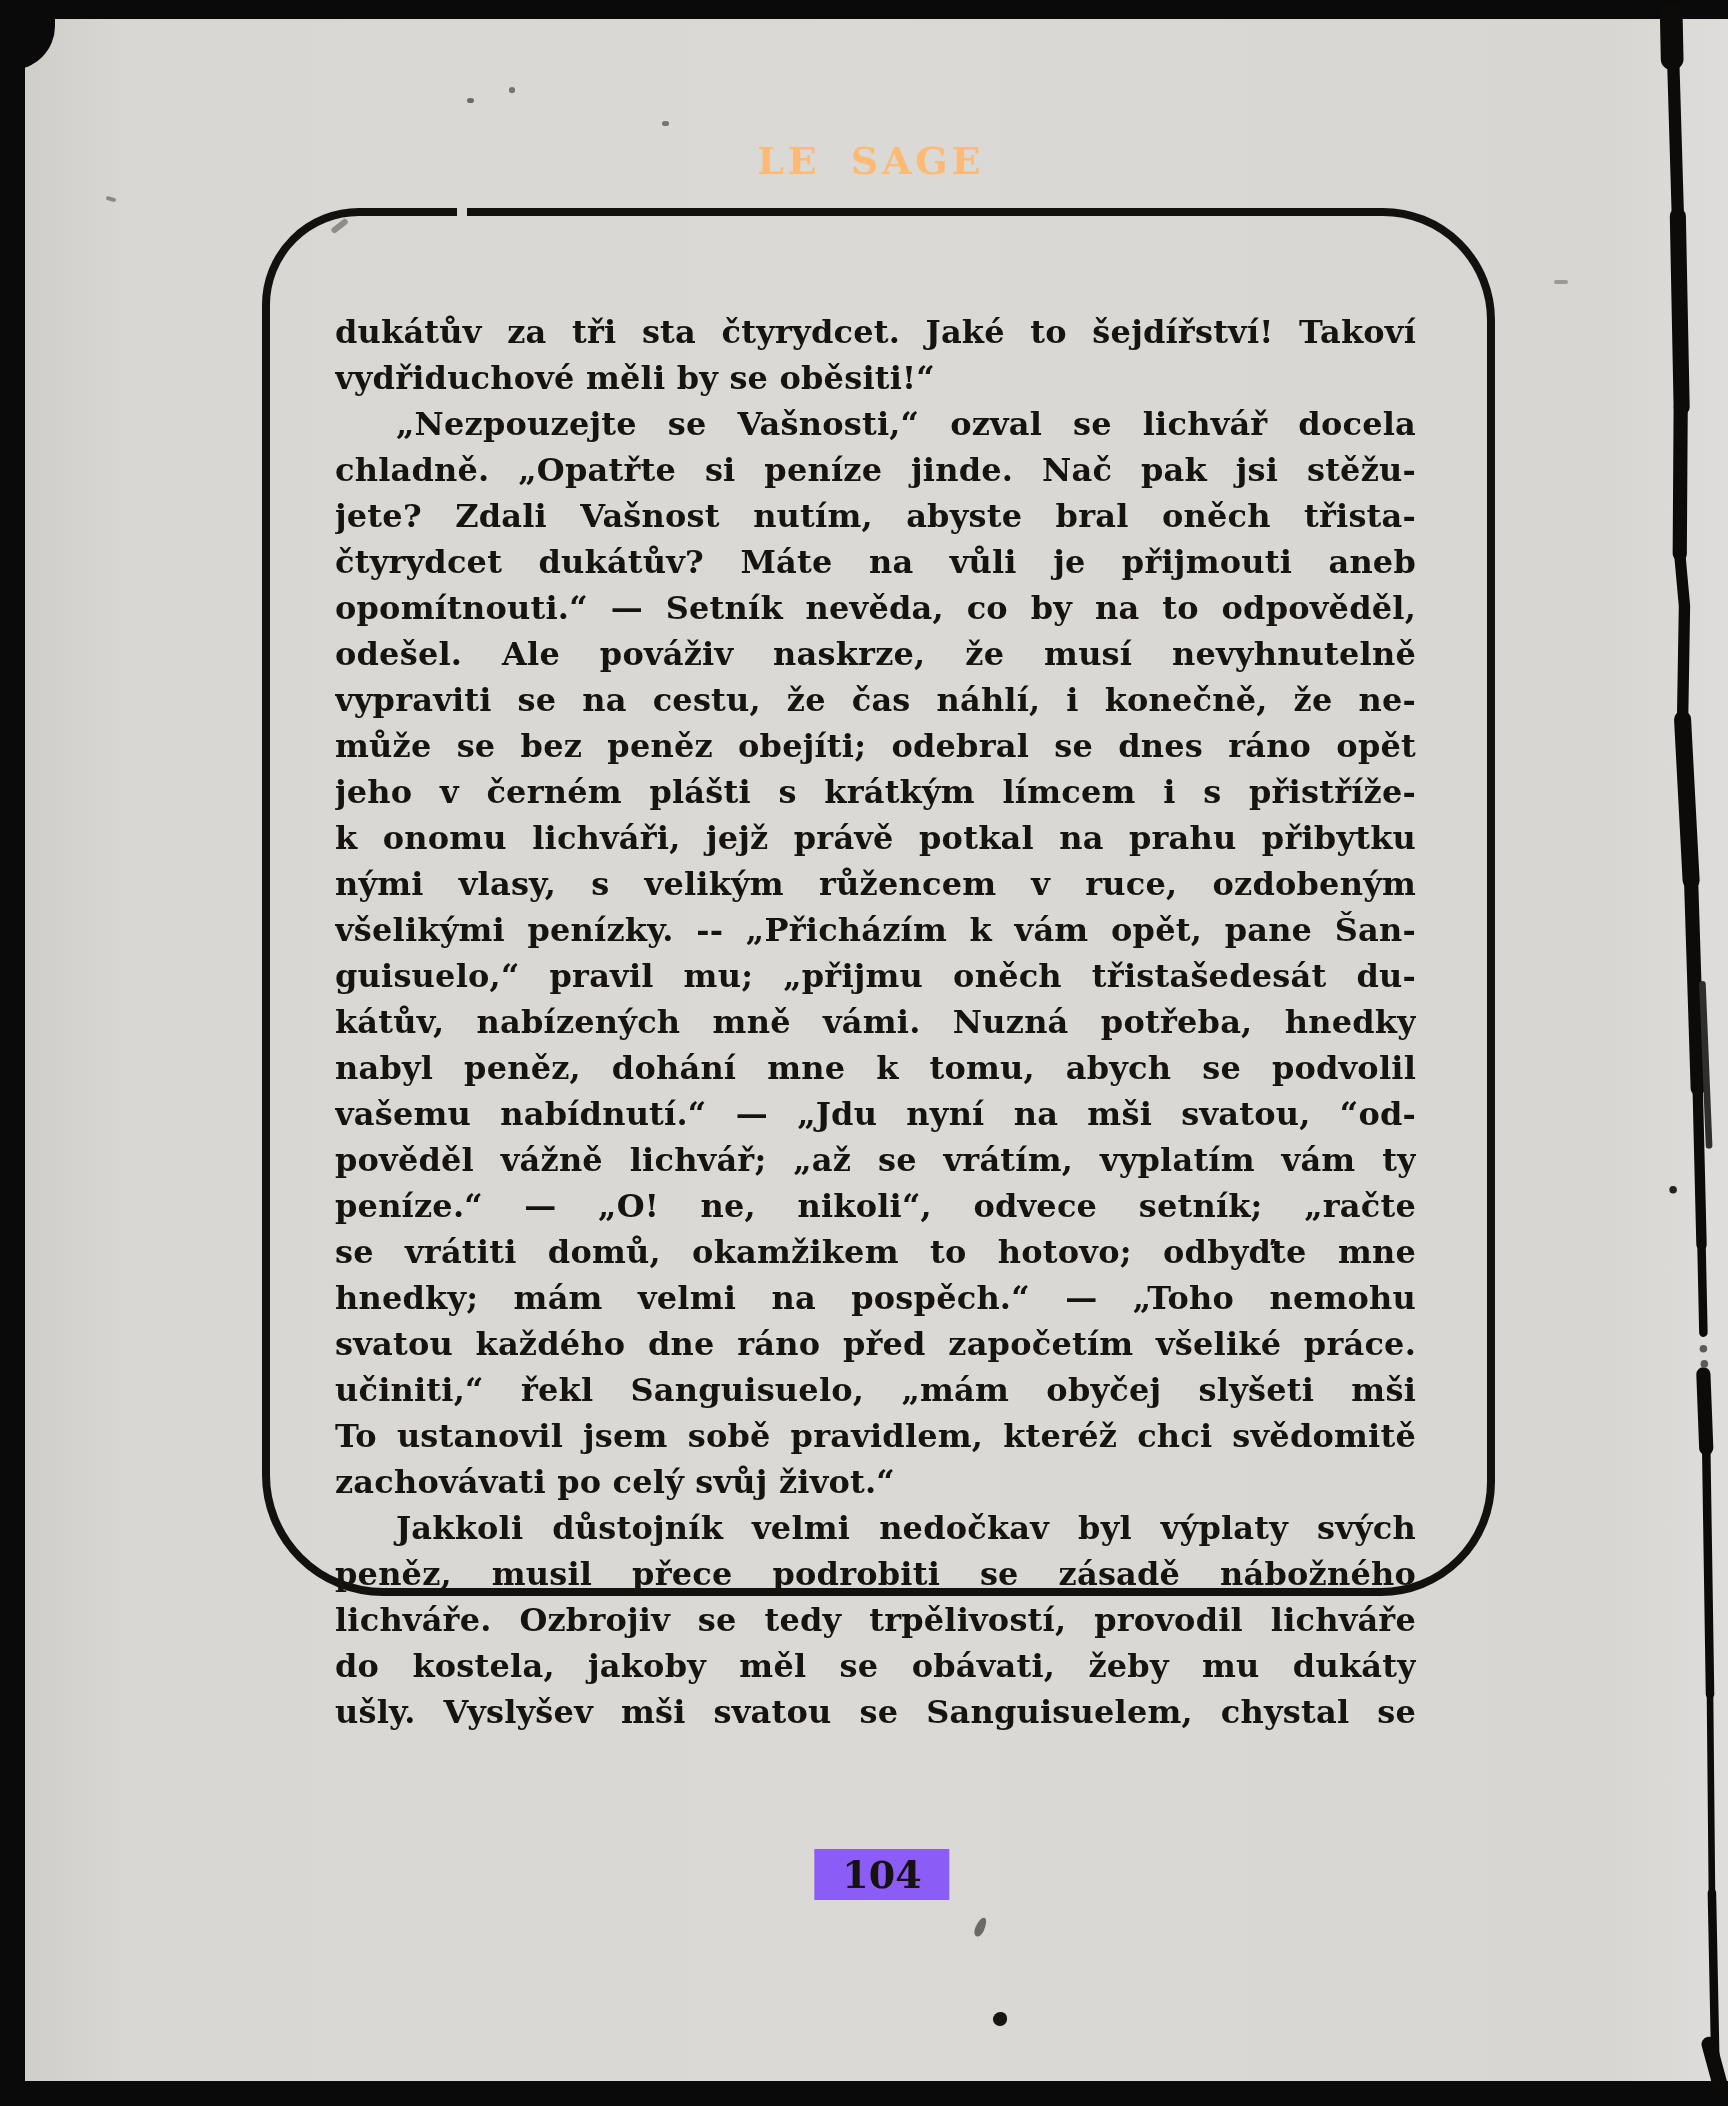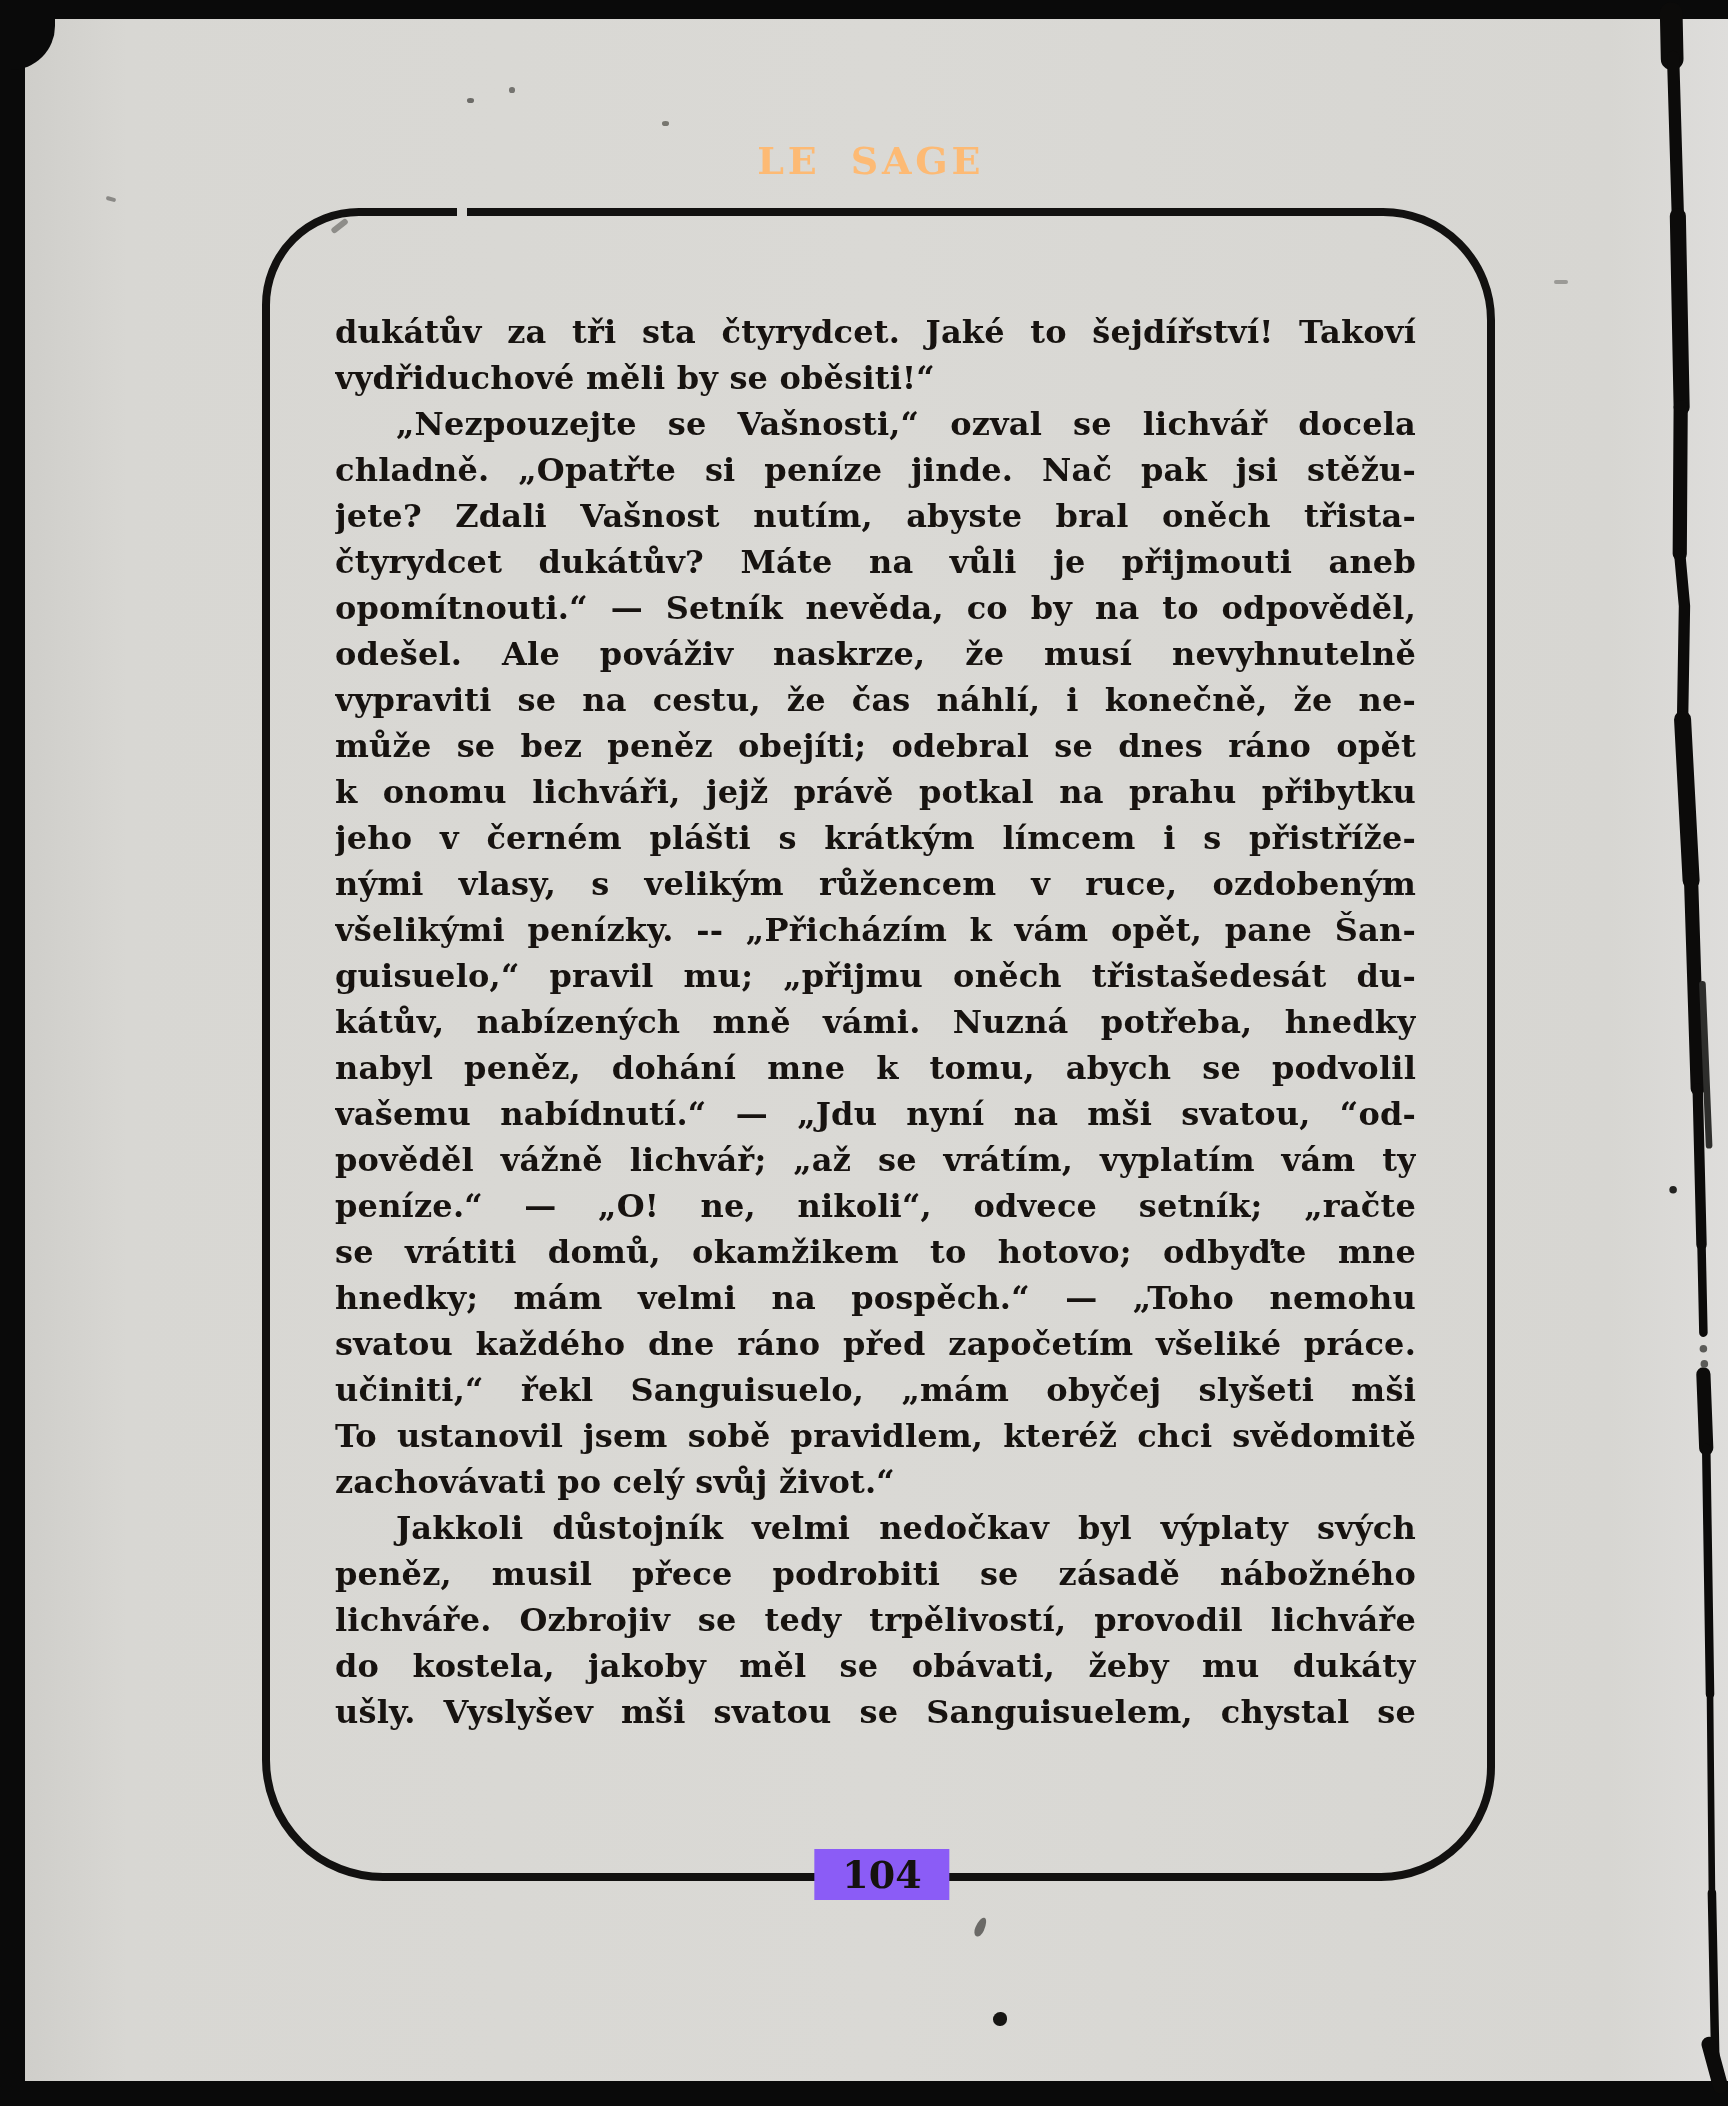--- a/index.html
+++ b/index.html
@@ -18,21 +18,21 @@
   .corner-tl{
     position:absolute;left:0;top:0;width:55px;height:70px;
     background:#0a0a0a;border-bottom-right-radius:44px;
   }
   .running-title{
     position:absolute;top:138px;left:13.2px;width:1715px;
     text-align:center;font-size:38px;font-weight:bold;
     letter-spacing:3.8px;word-spacing:13.2px;color:#fdba74;
   }
   .frame{
-    position:absolute;left:262px;top:208px;width:1233px;height:1673px;
+    position:absolute;left:262px;top:208px;width:1233px;height:1388px;
     box-sizing:border-box;border:8.5px solid #121110;
     border-radius:97px 112px 114px 121px;
   }
   .frame-notch{
     position:absolute;left:187px;top:-9.5px;width:10.4px;height:10.4px;background:#d8d7d3;
   }
   .textblock{
     position:absolute;left:65px;top:93px;width:1081px;
   }
   .line{
@@ -103,22 +103,22 @@
     <div class="line">dukátův za tři sta čtyrydcet. Jaké to šejdířství! Takoví</div>
         <div class="line noj">vydřiduchové měli by se oběsiti!“</div>
         <div class="line ind">„Nezpouzejte se Vašnosti,“ ozval se lichvář docela</div>
         <div class="line">chladně. „Opatřte si peníze jinde. Nač pak jsi stěžu-</div>
         <div class="line">jete? Zdali Vašnost nutím, abyste bral oněch třista-</div>
         <div class="line">čtyrydcet dukátův? Máte na vůli je přijmouti aneb</div>
         <div class="line">opomítnouti.“ — Setník nevěda, co by na to odpověděl,</div>
         <div class="line">odešel. Ale pováživ naskrze, že musí nevyhnutelně</div>
         <div class="line">vypraviti se na cestu, že čas náhlí, i konečně, že ne-</div>
         <div class="line">může se bez peněz obejíti; odebral se dnes ráno opět</div>
+        <div class="line">jeho v černém plášti s krátkým límcem i s přistříže-</div>
         <div class="line">k onomu lichváři, jejž právě potkal na prahu přibytku</div>
-        <div class="line">jeho v černém plášti s krátkým límcem i s přistříže-</div>
         <div class="line">nými vlasy, s velikým růžencem v ruce, ozdobeným</div>
         <div class="line">všelikými penízky. -- „Přicházím k vám opět, pane Šan-</div>
         <div class="line">guisuelo,“ pravil mu; „přijmu oněch třistašedesát du-</div>
         <div class="line">kátův, nabízených mně vámi. Nuzná potřeba, hnedky</div>
         <div class="line">nabyl peněz, dohání mne k tomu, abych se podvolil</div>
         <div class="line">vašemu nabídnutí.“ — „Jdu nyní na mši svatou, “od-</div>
         <div class="line">pověděl vážně lichvář; „až se vrátím, vyplatím vám ty</div>
         <div class="line">peníze.“ — „O! ne, nikoli“, odvece setník; „račte</div>
         <div class="line">se vrátiti domů, okamžikem to hotovo; odbyďte mne</div>
         <div class="line">hnedky; mám velmi na pospěch.“ — „Toho nemohu</div>

